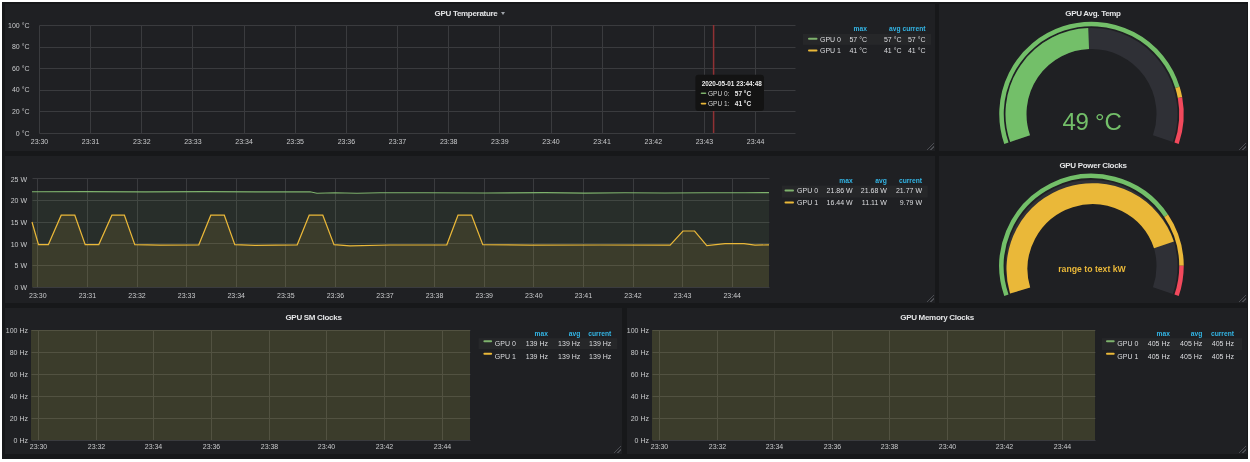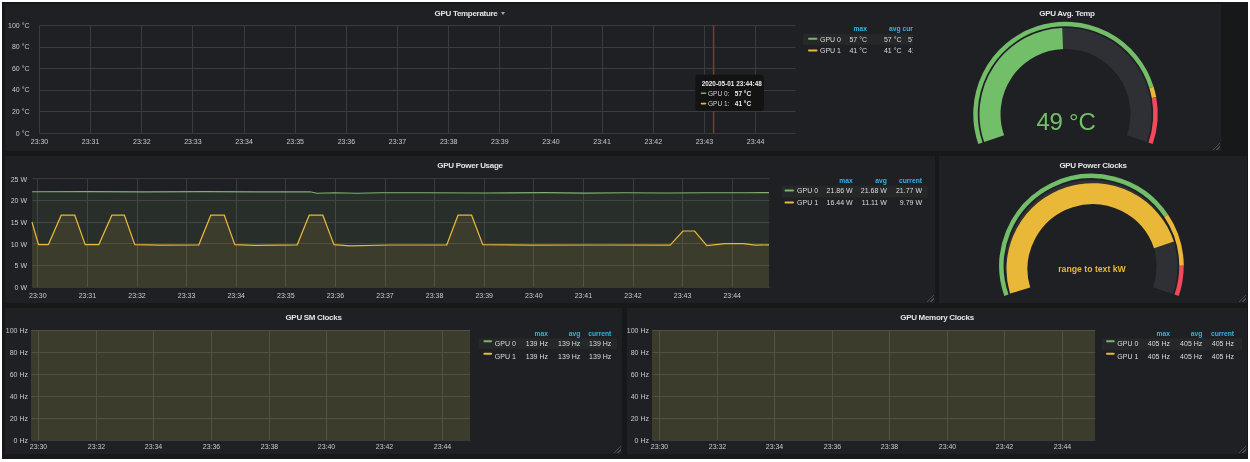--- a/index.html
+++ b/index.html
@@ -105,35 +105,34 @@
       <text x="703" y="91.5" font-size="6.5" fill="#d0d0d0">GPU 0:</text>
       <text x="729.8" y="91.5" font-size="6.5" font-weight="bold" fill="#ebebeb">57 °C</text>
       <rect x="695.7" y="98.8" width="5.6" height="1.6" rx="0.8" fill="#eab839"></rect>
       <text x="703" y="101.9" font-size="6.5" fill="#d0d0d0">GPU 1:</text>
       <text x="729.8" y="101.9" font-size="6.5" font-weight="bold" fill="#ebebeb">41 °C</text>
     </g>
   </svg>
   <div class="grip"></div>
 </div>
 
-<div class="panel" id="p2" style="left:913px; top:4px; width:308px; height:147px;">
+<div class="panel" id="p2" style="left:939px; top:4px; width:308px; height:147px;">
   <div class="ptitle">GPU Avg. Temp</div>
   <svg width="308" height="147" viewBox="0 0 308 147">
     <path d="M 81.11 134.58 A 75.5 75.5 0 1 1 223.89 134.58" fill="none" stroke="#2f3036" stroke-width="21"></path>
     <path d="M 81.11 134.58 A 75.5 75.5 0 0 1 149.63 34.55" fill="none" stroke="#73bf69" stroke-width="21"></path>
     <path d="M 67.40 139.30 A 90 90 0 1 1 238.48 83.41" fill="none" stroke="#73bf69" stroke-width="4.5"></path>
     <path d="M 238.48 83.41 A 90 90 0 0 1 241.01 93.70" fill="none" stroke="#eab839" stroke-width="4.5"></path>
     <path d="M 241.01 93.70 A 90 90 0 0 1 237.60 139.30" fill="none" stroke="#f2495c" stroke-width="4.5"></path>
     <text x="153" y="125.5" text-anchor="middle" font-size="24" letter-spacing="-0.25" fill="#73bf69">49 °C</text>
   </svg>
   <div class="grip"></div>
 </div>
 
 <div class="panel" id="p3" style="left:5px; top:156px; width:930px; height:147px;">
-  <div class="ptitle">GPU Power Usage</div>
   <svg width="930" height="147" viewBox="0 0 930 147">
 
     <g stroke="#3a3b3e" stroke-width="1">
       <line x1="27.5" y1="22.5" x2="764.5" y2="22.5"></line>
       <line x1="27.5" y1="44.5" x2="764.5" y2="44.5"></line>
       <line x1="27.5" y1="66.5" x2="764.5" y2="66.5"></line>
       <line x1="27.5" y1="87.5" x2="764.5" y2="87.5"></line>
       <line x1="27.5" y1="109.5" x2="764.5" y2="109.5"></line>
       <line x1="27.5" y1="131.5" x2="764.5" y2="131.5"></line>
       <line x1="32.5" y1="22.5" x2="32.5" y2="131.5"></line>

